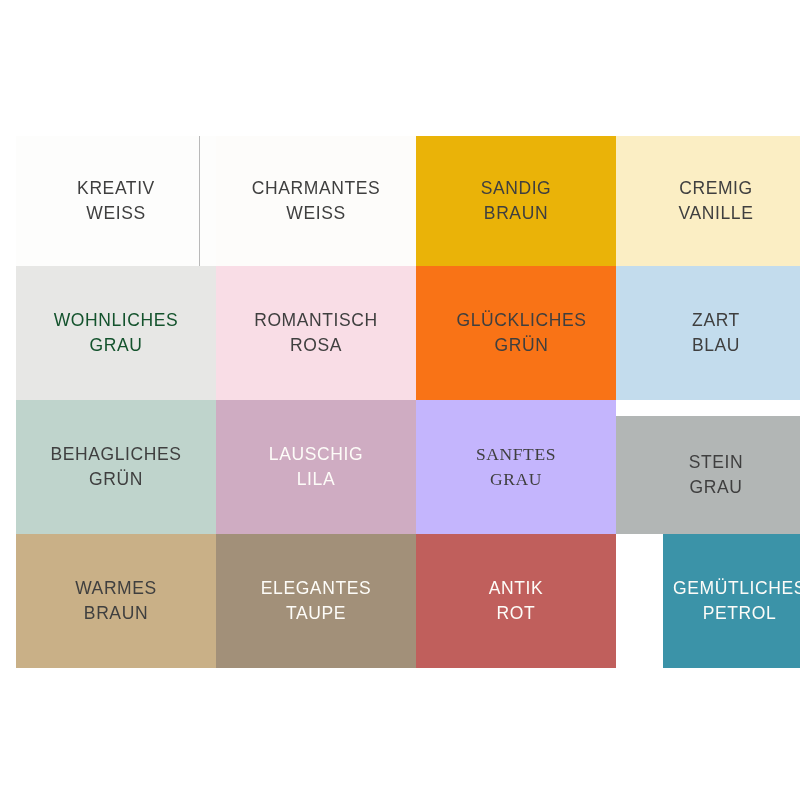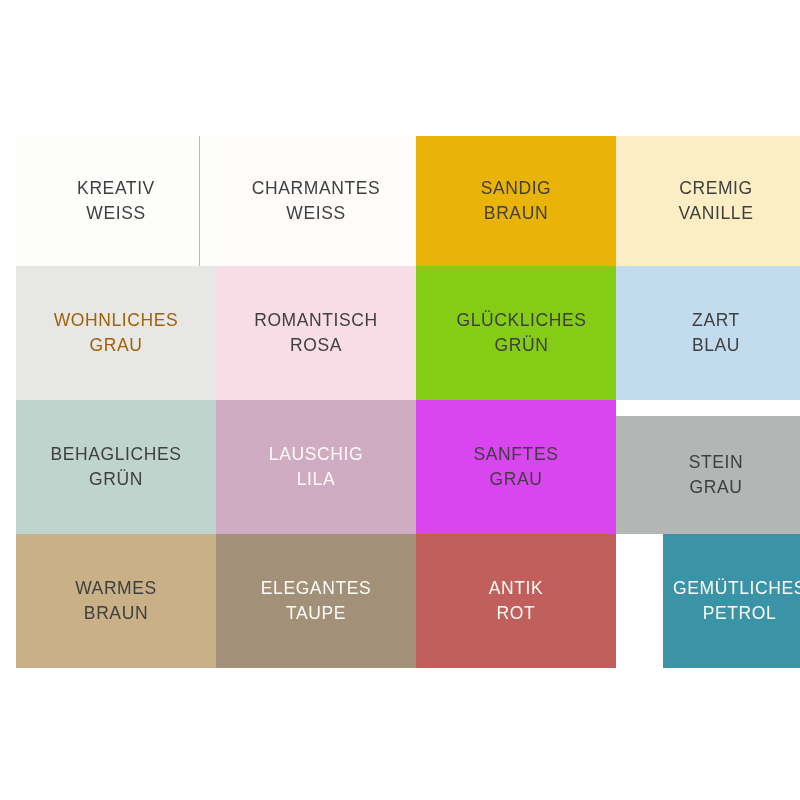--- a/index.html
+++ b/index.html
@@ -83,44 +83,44 @@
       </div>
       <div class="swatch" style="background: #eab308;">
         <div class="swatch-label" style="color: rgb(63, 63, 63);">SANDIG
 BRAUN</div>
       </div>
       <div class="swatch" style="background: rgb(251, 238, 196);">
         <div class="swatch-label" style="color: rgb(63, 63, 63);">CREMIG
 VANILLE</div>
       </div>
       <div class="swatch" style="background: rgb(231, 231, 229);">
-        <div class="swatch-label" style="color: #a16207;">WOHNLICHES
+        <div class="swatch-label" style="color: #14532d;">WOHNLICHES
 GRAU</div>
       </div>
       <div class="swatch" style="background: rgb(249, 221, 230);">
         <div class="swatch-label" style="color: rgb(63, 63, 63);">ROMANTISCH
 ROSA</div>
       </div>
-      <div class="swatch" style="background: #84cc16; padding-left: 11px;">
+      <div class="swatch" style="background: #f97316; padding-left: 11px;">
         <div class="swatch-label" style="color: rgb(63, 63, 63);">GLÜCKLICHES
 GRÜN</div>
       </div>
       <div class="swatch" style="background: rgb(195, 220, 237);">
         <div class="swatch-label" style="color: rgb(63, 63, 63);">ZART
 BLAU</div>
       </div>
       <div class="swatch" style="background: rgb(191, 212, 204);">
         <div class="swatch-label" style="color: rgb(63, 63, 63);">BEHAGLICHES
 GRÜN</div>
       </div>
       <div class="swatch" style="background: rgb(207, 172, 194);">
         <div class="swatch-label" style="color: rgb(253, 252, 248);">LAUSCHIG
 LILA</div>
       </div>
-      <div class="swatch" style="background: #d946ef;">
+      <div class="swatch" style="background: #c4b5fd; font-family: Liberation Serif, serif;">
         <div class="swatch-label" style="color: rgb(63, 63, 63);">SANFTES
 GRAU</div>
       </div>
       <div class="swatch" style="background: rgb(178, 182, 181); margin-top: 16px;">
         <div class="swatch-label" style="color: rgb(63, 63, 63);">STEIN
 GRAU</div>
       </div>
       <div class="swatch" style="background: rgb(201, 176, 135);">
         <div class="swatch-label" style="color: rgb(63, 63, 63);">WARMES
 BRAUN</div>

